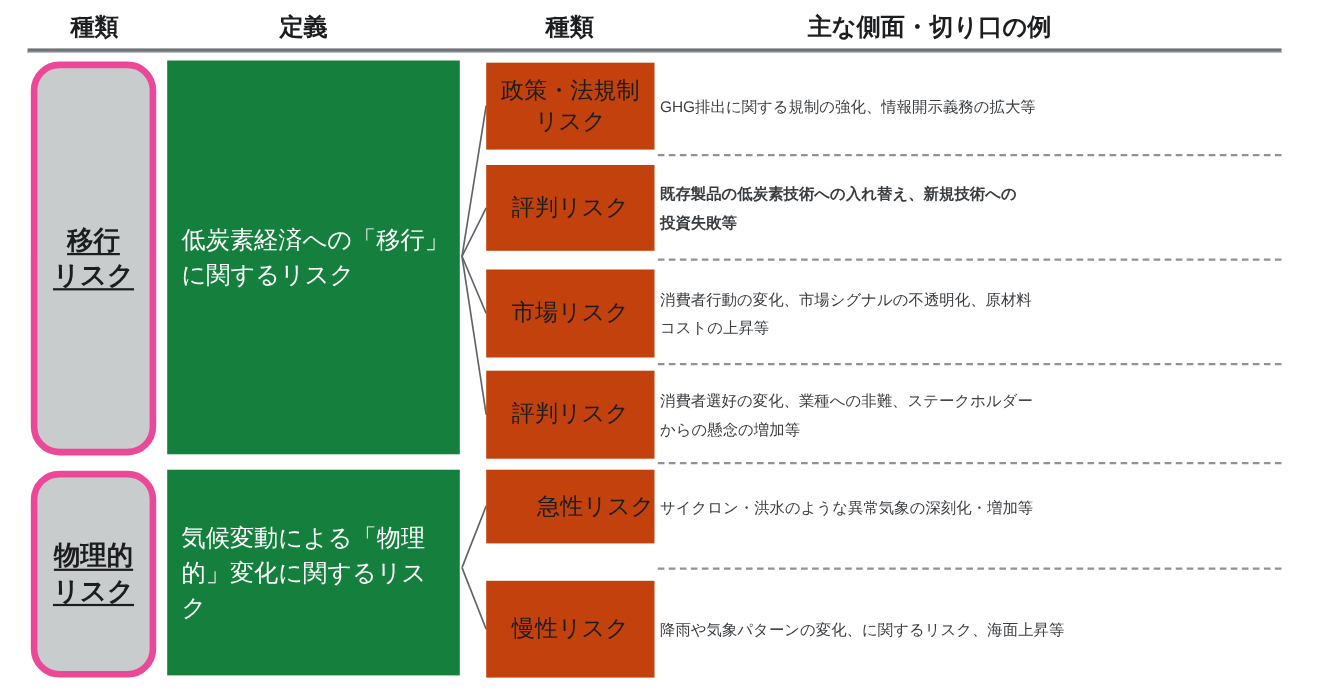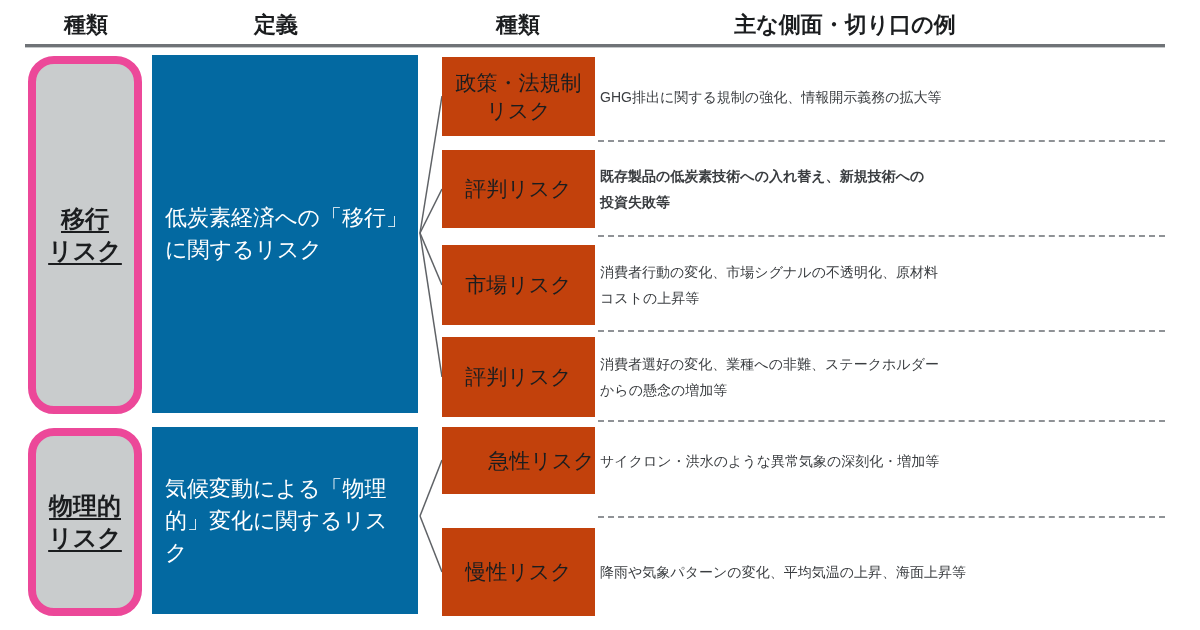--- a/index.html
+++ b/index.html
@@ -19,36 +19,36 @@
     white-space:nowrap;text-align:center;
   }
   .h1{left:86px;} .h2{left:276px;} .h3{left:518px;} .h4{left:845px;}
   .header-rule{
     position:absolute;left:25px;top:44px;width:1140px;height:3px;
     background:#6f7377;border-bottom:1px solid #c5c8ca;
   }
   
   .pill{
     position:absolute;left:28px;width:114px;
-    background:#c9cccd;border:8px solid #ec4899;border-radius:26px;
+    background:#c9cccd;border:6px solid #ec4899;border-radius:26px;
     display:flex;align-items:center;justify-content:center;
     box-sizing:border-box;
   }
   .pill-1{top:56px;height:358px;}
   .pill-2{top:428px;height:188px;}
   .pill-label{
     font-size:24px;font-weight:bold;color:#1b1d1f;
     text-align:center;white-space:pre-line;line-height:1.35;
     text-decoration:underline;text-underline-offset:4px;
     text-decoration-thickness:2px;
   }
   
   .defbox{
     position:absolute;left:152px;width:266px;
-    background:#0369a1;
+    background:#15803d;
     display:flex;align-items:center;
     box-sizing:border-box;padding:0 8px 0 13px;
   }
   .def-1{top:55px;height:358px;}
   .def-2{top:427px;height:187px;}
   .def-text{
     color:#ffffff;font-size:22px;line-height:32px;
     white-space:pre-line;text-align:left;
   }
   
@@ -169,21 +169,21 @@
 コストの上昇等</span>
   </div>
   <div class="descrow dr4">
     <span class="desc-text">消費者選好の変化、業種への非難、ステークホルダー
 からの懸念の増加等</span>
   </div>
   <div class="descrow dr5">
     <span class="desc-text">サイクロン・洪水のような異常気象の深刻化・増加等</span>
   </div>
   <div class="descrow dr6">
-    <span class="desc-text">降雨や気象パターンの変化、平均気温の上昇、海面上昇等</span>
+    <span class="desc-text">降雨や気象パターンの変化、に関するリスク、海面上昇等</span>
   </div>
 
   <div class="dash d1"></div>
   <div class="dash d2"></div>
   <div class="dash d3"></div>
   <div class="dash d4"></div>
   <div class="dash d5"></div>
 
 </div>
 

